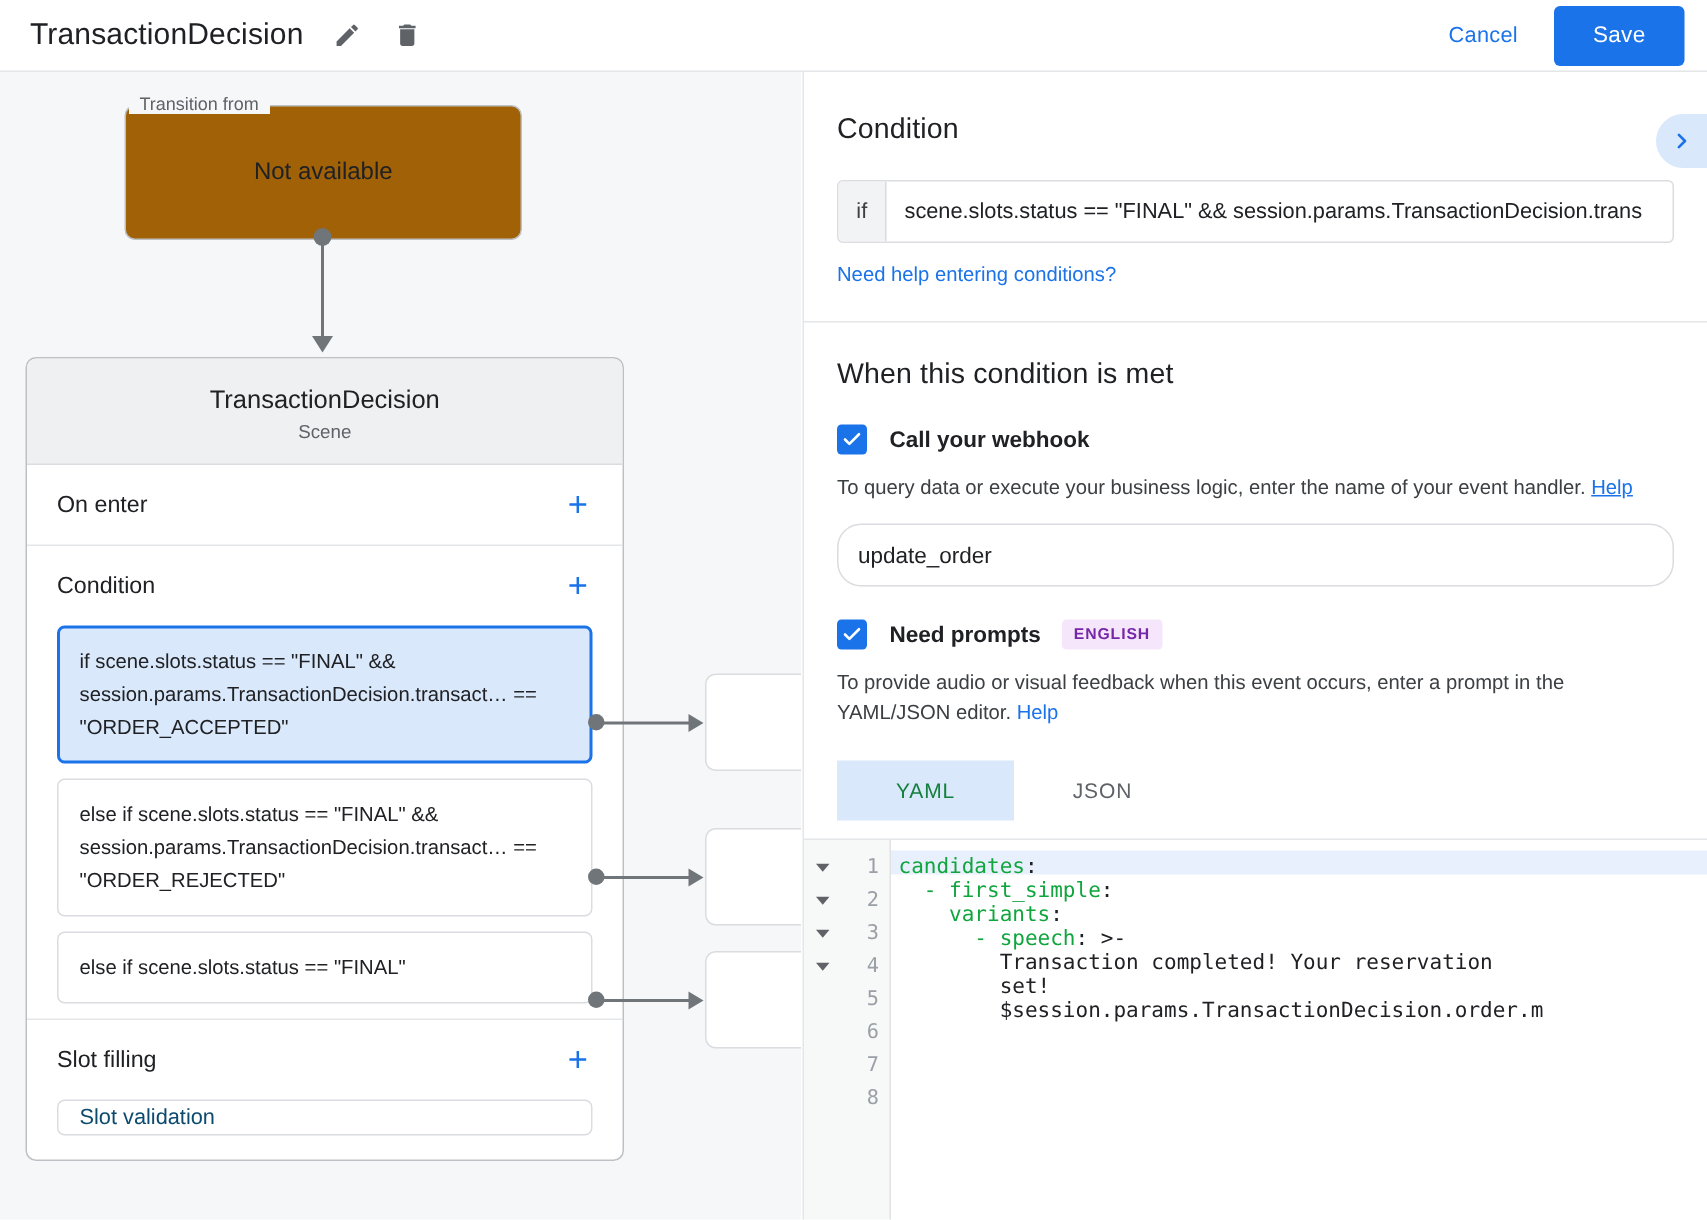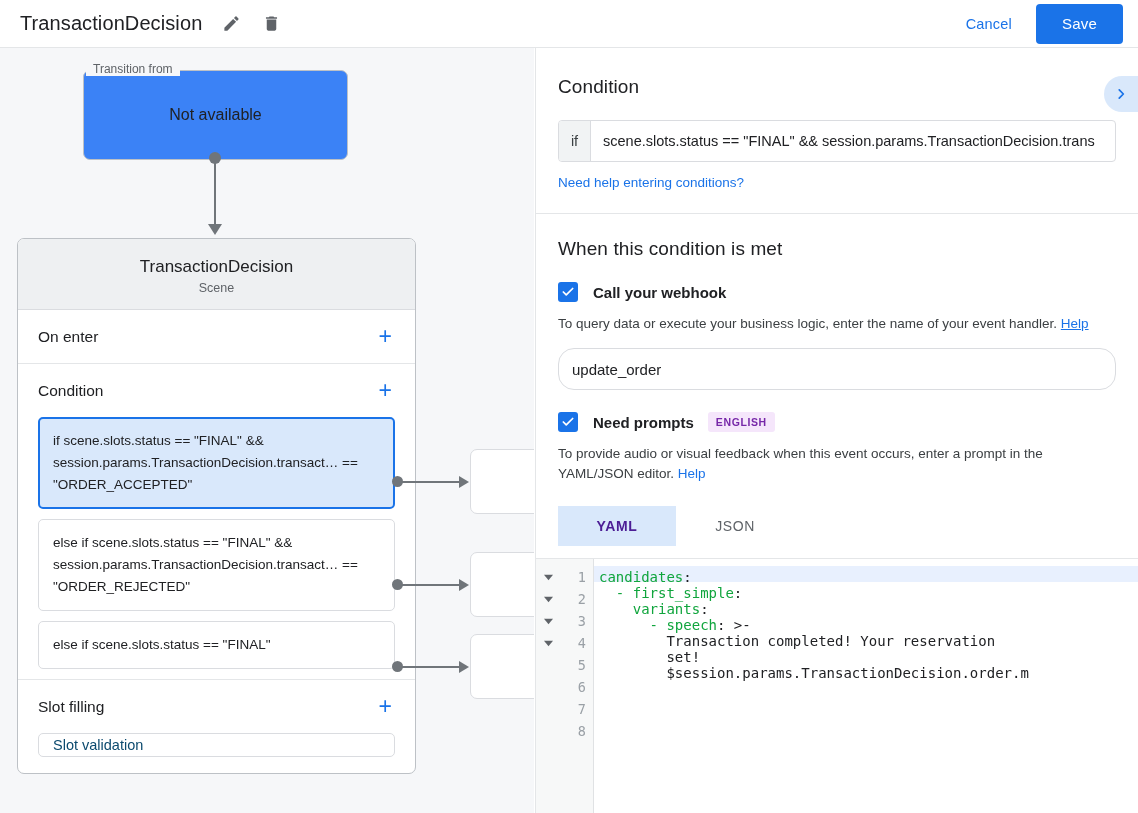--- a/index.html
+++ b/index.html
@@ -50,21 +50,21 @@
   #canvas {
     position: absolute; left: 0; top: 48px;
     width: 534px; height: 765px;
     background: #f6f7f9;
     overflow: hidden;
   }
   .fieldset-box {
     position: absolute;
     border: 1px solid #bdc1c6;
     border-radius: 7px;
-    background: #3b82f6;
+    background: #a16207;
   }
   .fieldset-legend {
     position: absolute;
     top: -8px;
     background: #f6f7f9;
     padding: 0 7px;
     font-size: 12px;
     color: #5f6368;
     white-space: nowrap;
   }
@@ -242,21 +242,21 @@
     outline: none; background: #fff;
   }
 
   #editor-tabs { display: flex; margin-top: 22px; }
   .editor-tab {
     width: 118px; height: 40px;
     display: flex; align-items: center; justify-content: center;
     font-size: 14px; font-weight: 500; color: #5f6368;
     letter-spacing: 0.6px; cursor: pointer; background: transparent;
   }
-  .editor-tab.active { background: #d9e8fb; color: #4c1d95; font-weight: bold; }
+  .editor-tab.active { background: #d9e8fb; color: #15803d; }
 
   #code-editor {
     margin-top: 12px;
     display: flex;
     border-top: 1px solid #e4e6e8;
     height: 272px;
     overflow: hidden;
     background: #ffffff;
   }
   #editor-fold-gutter {

